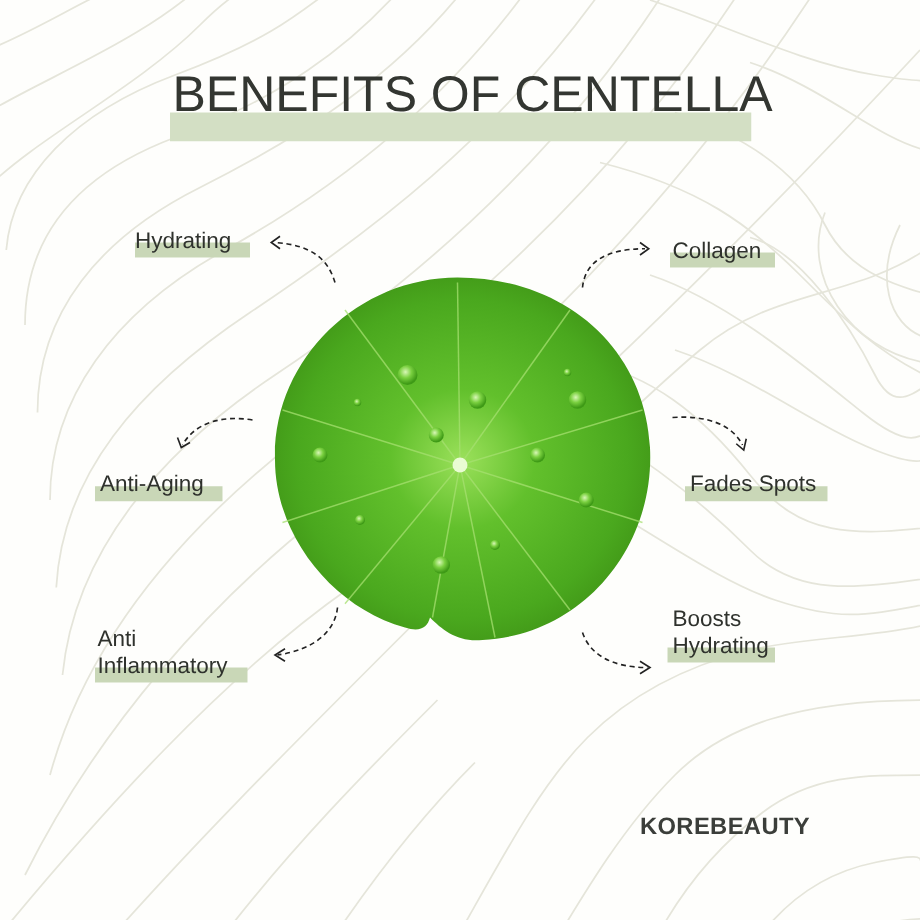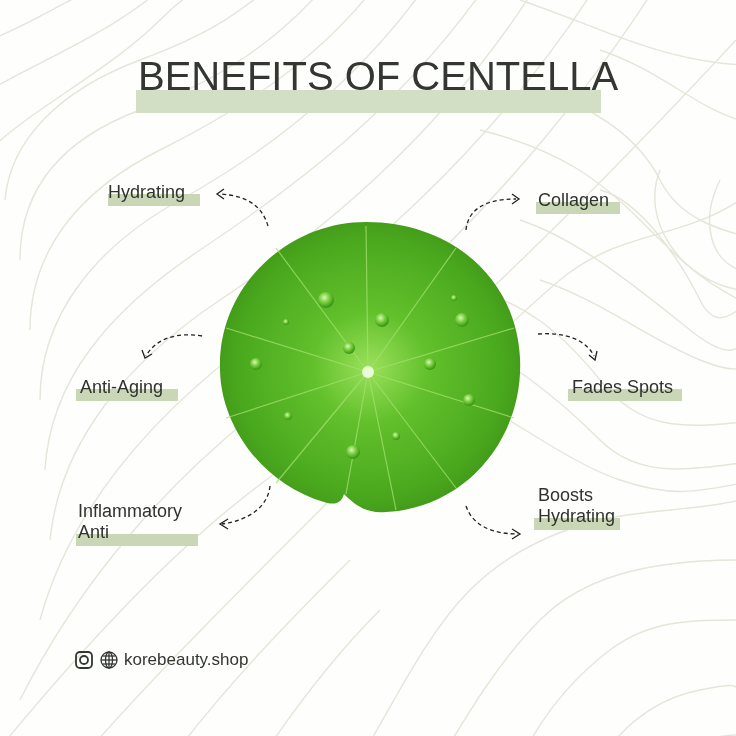--- a/index.html
+++ b/index.html
@@ -143,47 +143,33 @@
   <div class="label" style="left:538px; top:190px;">
     <span class="hl" style="left:-2px; top:12px; width:84px;"></span>
     <span class="txt">Collagen</span>
   </div>
 
   <div class="label" style="left:80px; top:377px;">
     <span class="hl" style="left:-4px; top:12px; width:102px;"></span>
     <span class="txt">Anti-Aging</span>
   </div>
 
-  <div class="label" style="left:572px; top:377px;">
+  <div class="label" style="left:552px; top:377px;">
     <span class="hl" style="left:-4px; top:12px; width:114px;"></span>
     <span class="txt">Fades Spots</span>
   </div>
 
   <div class="label" style="left:78px; top:501px;">
     <span class="hl" style="left:-2px; top:33px; width:122px;"></span>
+    <span class="txt">Anti</span>
     <span class="txt">Inflammatory</span>
-    <span class="txt">Anti</span>
   </div>
 
   <div class="label" style="left:538px; top:485px;">
     <span class="hl" style="left:-4px; top:33px; width:86px;"></span>
     <span class="txt">Boosts</span>
     <span class="txt">Hydrating</span>
   </div>
 
-  <div class="footer-left">
-    <svg class="icon" viewBox="0 0 20 20" fill="none" stroke="#333631" stroke-width="1.8">
-      <rect x="2" y="2" width="16" height="16" rx="4"></rect>
-      <circle cx="10" cy="10" r="4"></circle>
-    </svg>
-    <svg class="icon" viewBox="0 0 20 20" fill="none" stroke="#333631" stroke-width="1.3">
-      <circle cx="10" cy="10" r="8"></circle>
-      <ellipse cx="10" cy="10" rx="3.5" ry="8"></ellipse>
-      <line x1="2" y1="10" x2="18" y2="10"></line>
-      <line x1="3.5" y1="6" x2="16.5" y2="6"></line>
-      <line x1="3.5" y1="14" x2="16.5" y2="14"></line>
-      <line x1="10" y1="2" x2="10" y2="18"></line>
-    </svg>
-    <span>korebeauty.shop</span>
-  </div>
 
+  <div class="footer-right">KOREBEAUTY</div>
 
 </div>
 
 </body></html>

